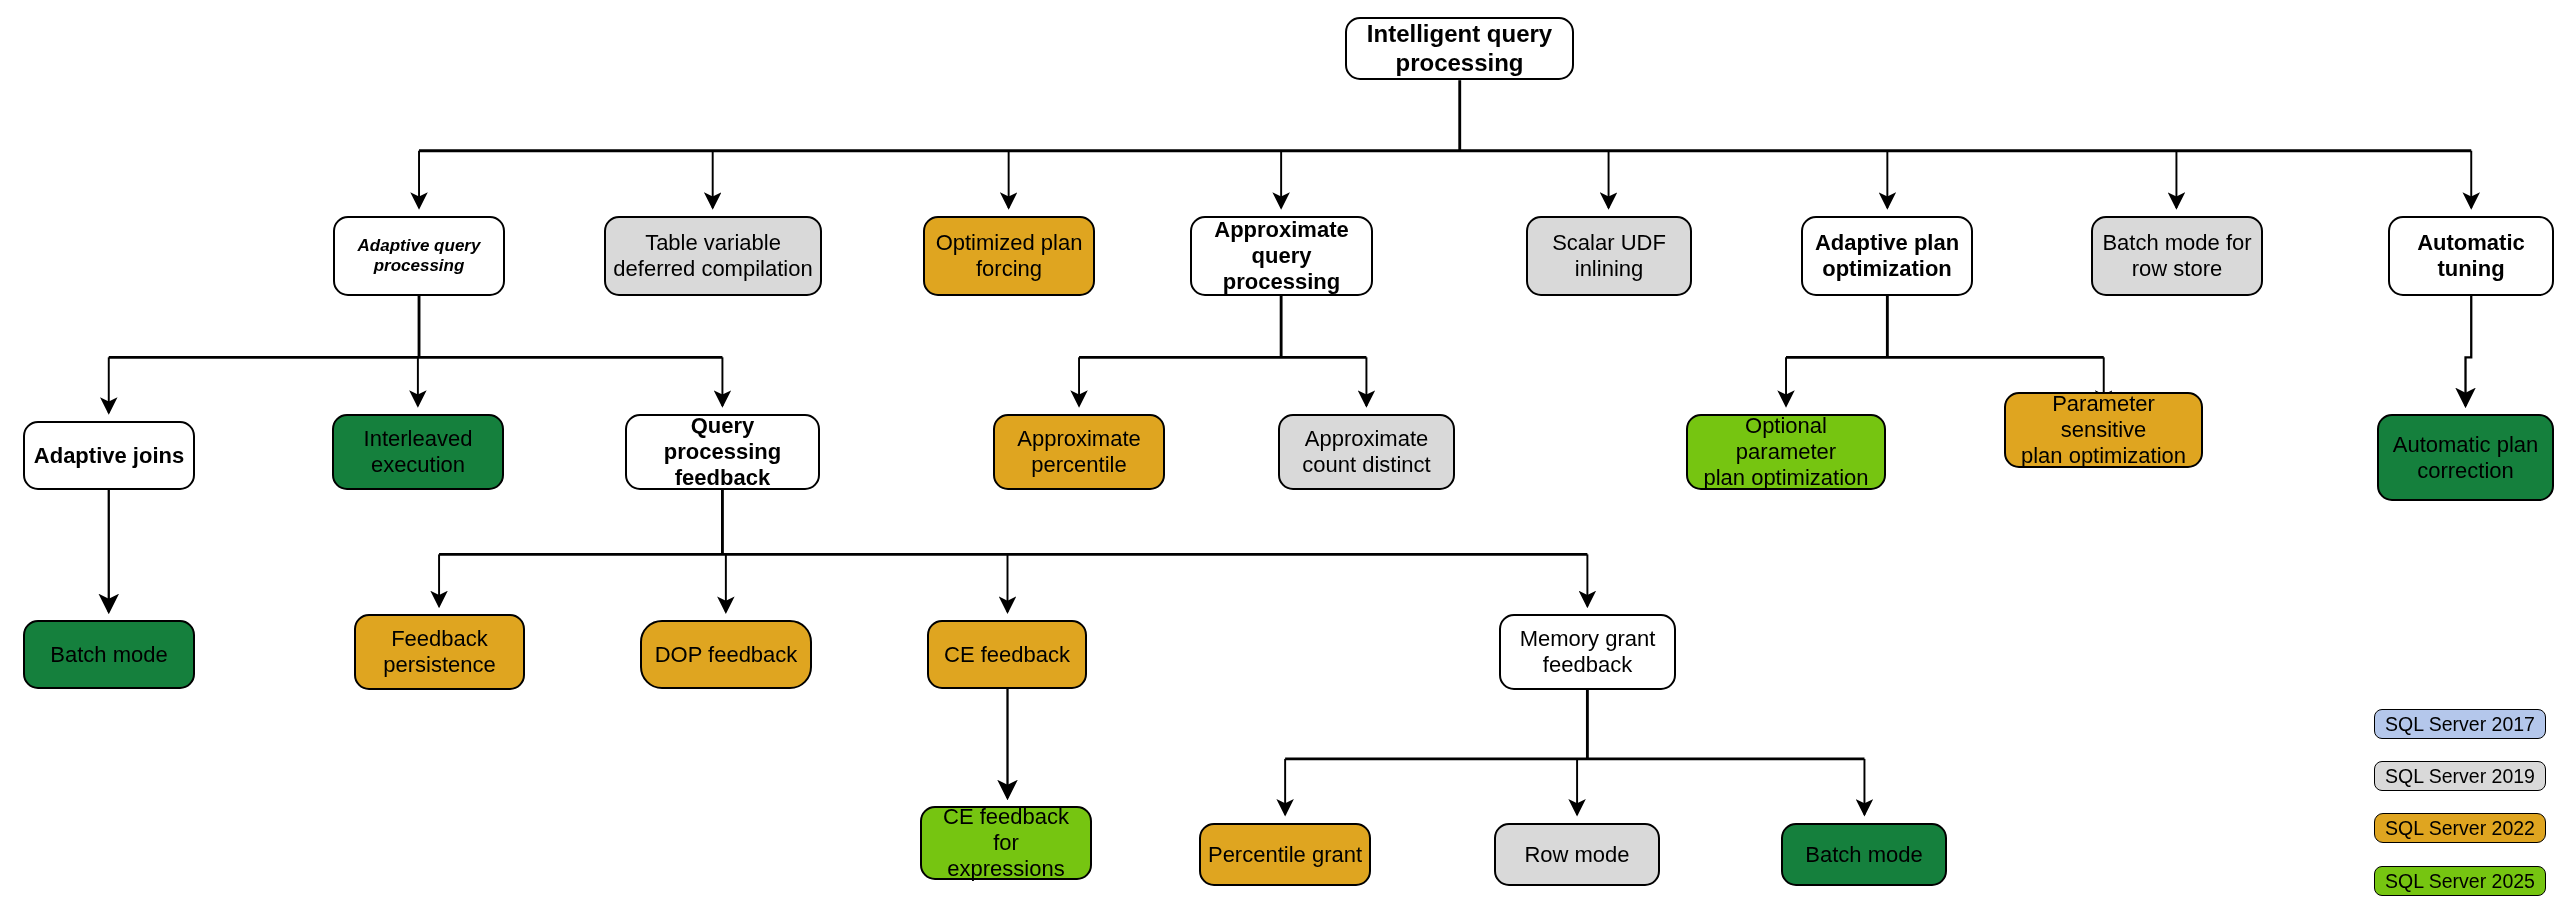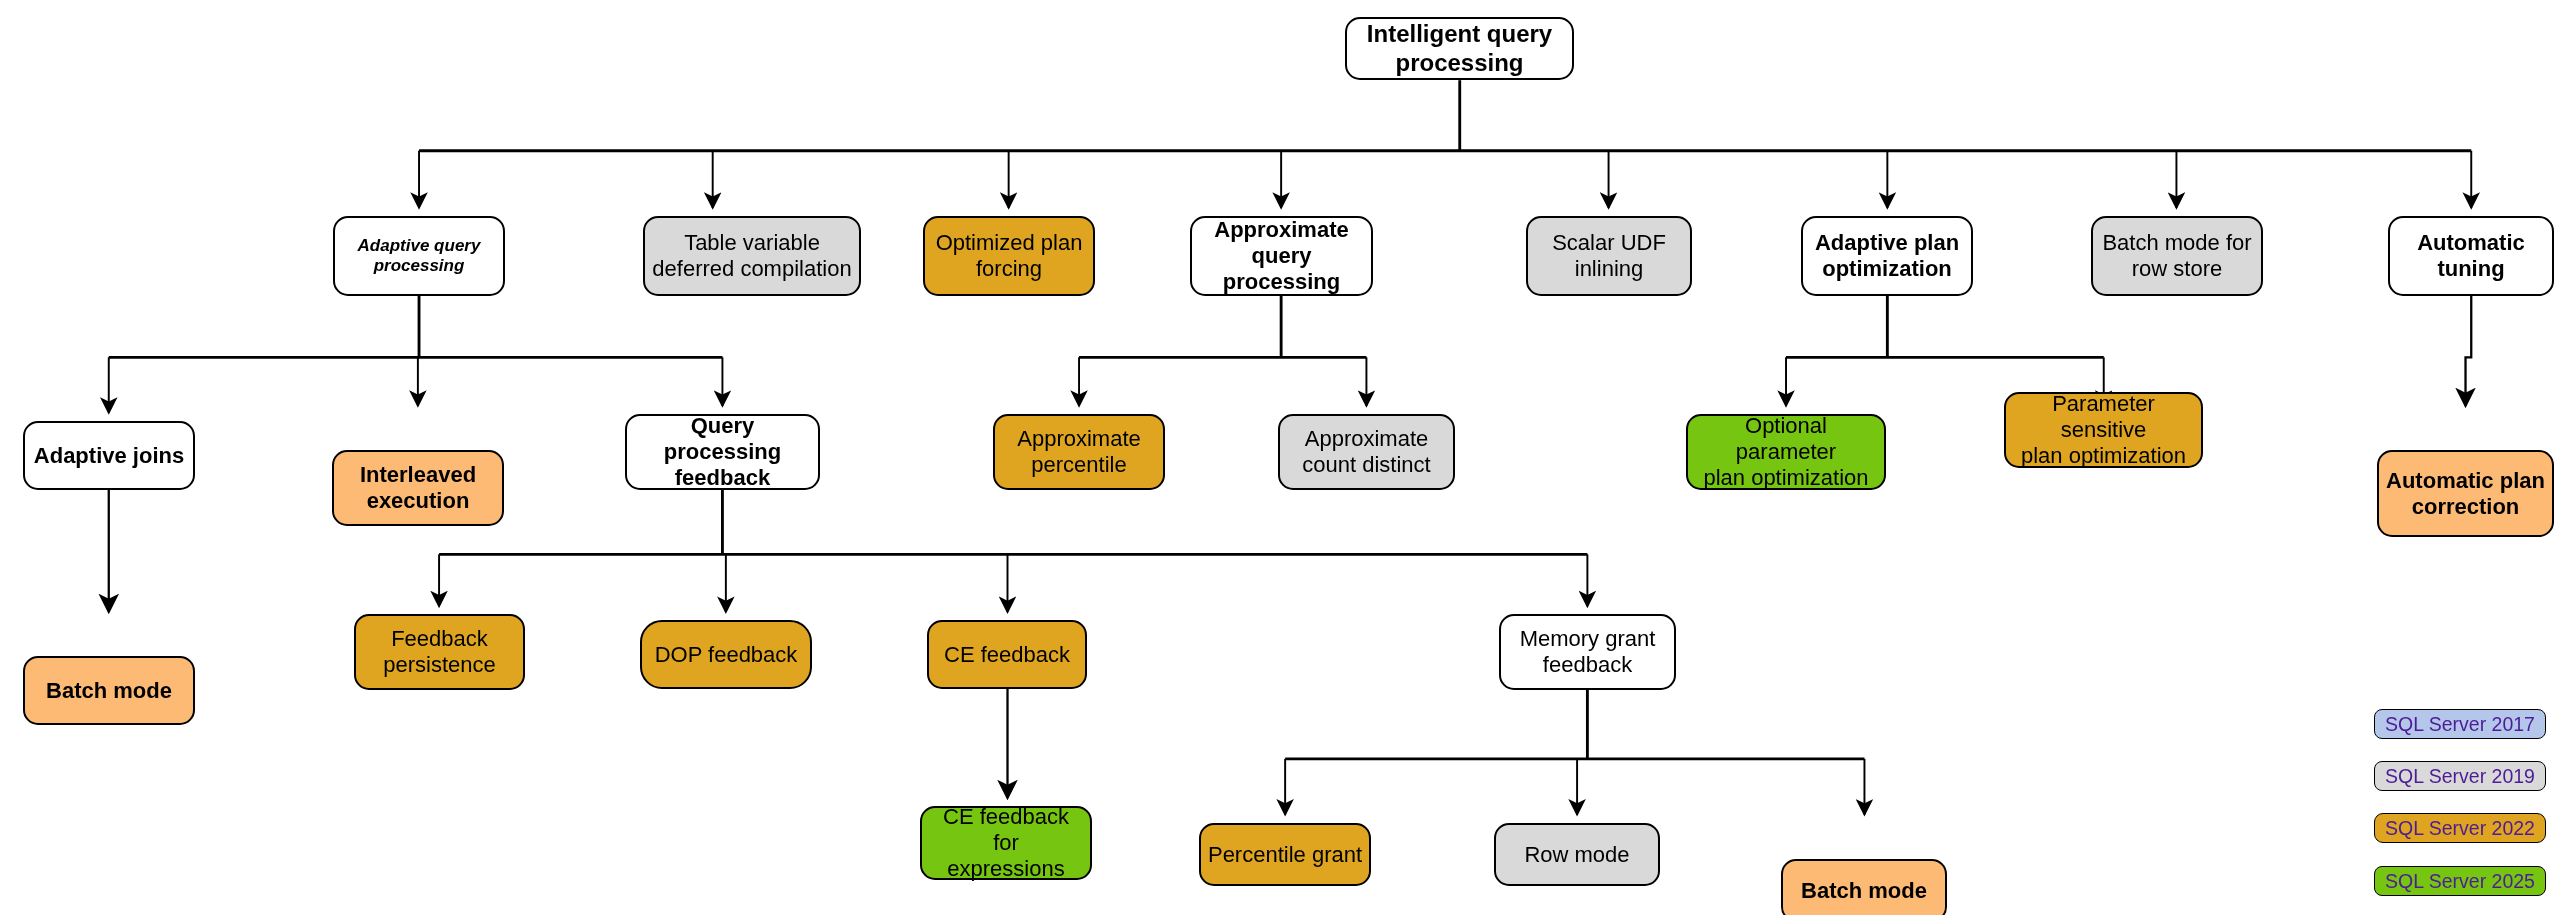--- a/index.html
+++ b/index.html
@@ -33,34 +33,34 @@
     justify-content: center;
     text-align: center;
     line-height: 1.18;
     color: #000000;
     padding: 2.3px 5.7px;
     white-space: pre-line;
   }
   .node.white  { background: #ffffff; font-weight: bold; }
   .node.gray   { background: #d9d9d9; font-weight: normal; }
   .node.orange { background: #dfa520; font-weight: normal; }
-  .node.blue   { background: #fdba74; font-weight: bold; margin-top: 36px; }
+  .node.blue   { background: #15803d; font-weight: normal; }
   .node.green  { background: #76c511; font-weight: normal; }
   .node.plain  { font-weight: normal; }
 
   .legend-item {
     position: absolute;
     box-sizing: border-box;
     border: 1.7px solid #000000;
     border-radius: 8px;
     display: flex;
     align-items: center;
     justify-content: center;
     font-size: 19.5px;
-    color: #4c1d95;
+    color: #000000;
     font-weight: normal;
   }
 </style>
 </head>
 <body>
 
 <div id="canvas">
   <svg id="edges" viewBox="0 0 4500 1600" xmlns="http://www.w3.org/2000/svg">
     <defs>
       <marker id="arrowhead" markerWidth="9" markerHeight="9" refX="8" refY="4.5" orient="auto" markerUnits="strokeWidth">
@@ -105,21 +105,21 @@
         <path d="M2245,1325.64 L2245,1423" stroke="#000000" stroke-width="3.4" fill="none" marker-end="url(#arrowhead)"></path>
         <path d="M2755,1325.64 L2755,1423" stroke="#000000" stroke-width="3.4" fill="none" marker-end="url(#arrowhead)"></path>
         <path d="M3257,1325.64 L3257,1423" stroke="#000000" stroke-width="3.4" fill="none" marker-end="url(#arrowhead)"></path>
       </g>
   </svg>
   <div id="node-layer">
       <div class="node white" style="left: 1345px; top: 17px; width: 229px; height: 63px; font-size: 24px;">Intelligent query
 processing</div>
       <div class="node white" style="left: 333px; top: 216px; width: 172px; height: 80px; font-size: 17px; font-style: italic;">Adaptive query
 processing</div>
-      <div class="node gray" style="left: 604px; top: 216px; width: 218px; height: 80px; font-size: 22px; margin-left: 39px;">Table variable
+      <div class="node gray" style="left: 604px; top: 216px; width: 218px; height: 80px; font-size: 22px;">Table variable
 deferred compilation</div>
       <div class="node orange" style="left: 923px; top: 216px; width: 172px; height: 80px; font-size: 22px;">Optimized plan
 forcing</div>
       <div class="node white" style="left: 1190px; top: 216px; width: 183px; height: 80px; font-size: 22px;">Approximate
 query processing</div>
       <div class="node gray" style="left: 1526px; top: 216px; width: 166px; height: 80px; font-size: 22px;">Scalar UDF
 inlining</div>
       <div class="node white" style="left: 1801px; top: 216px; width: 172px; height: 80px; font-size: 22px;">Adaptive plan
 optimization</div>
       <div class="node gray" style="left: 2091px; top: 216px; width: 172px; height: 80px; font-size: 22px;">Batch mode for

